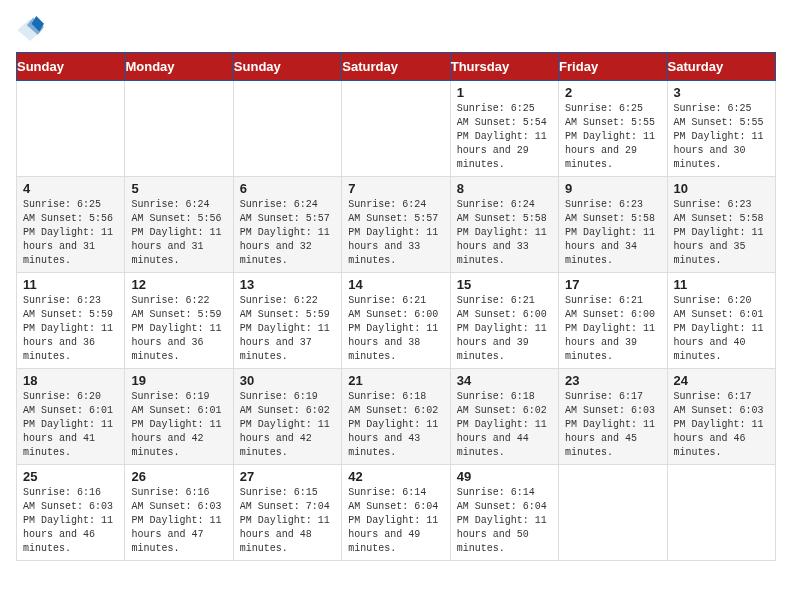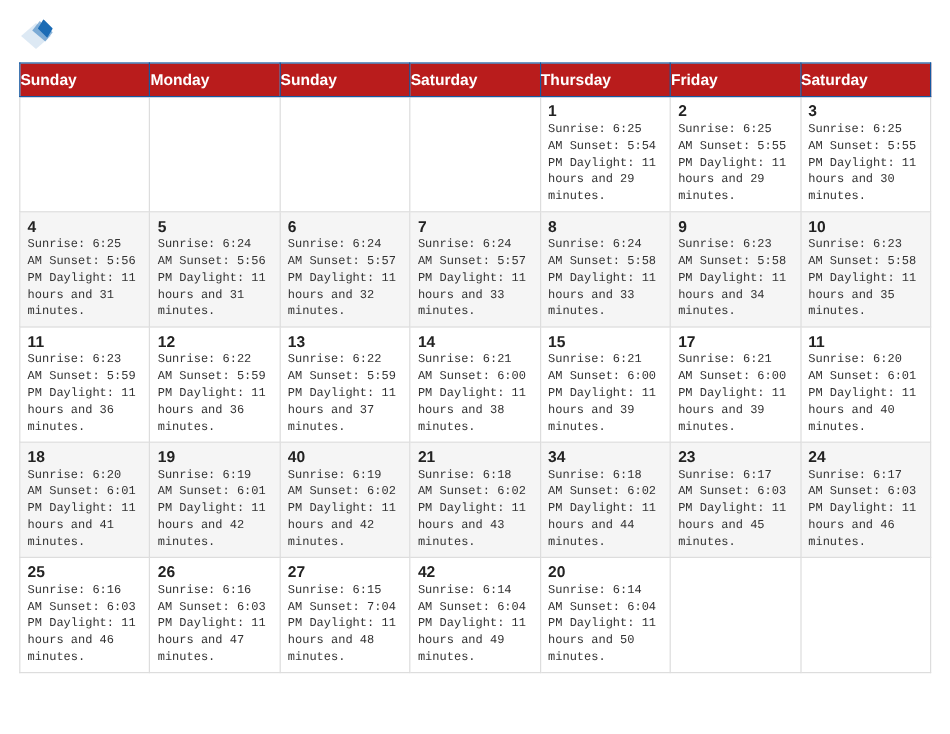--- a/index.html
+++ b/index.html
@@ -242,21 +242,21 @@
 Sunset: 6:01 PM
 Daylight: 11 hours and 41 minutes.</div>
         </td>
         <td>
           <span class="day-num">19</span>
           <div class="cell-content">Sunrise: 6:19 AM
 Sunset: 6:01 PM
 Daylight: 11 hours and 42 minutes.</div>
         </td>
         <td>
-          <span class="day-num">40</span>
+          <span class="day-num">30</span>
           <div class="cell-content">Sunrise: 6:19 AM
 Sunset: 6:02 PM
 Daylight: 11 hours and 42 minutes.</div>
         </td>
         <td>
           <span class="day-num">21</span>
           <div class="cell-content">Sunrise: 6:18 AM
 Sunset: 6:02 PM
 Daylight: 11 hours and 43 minutes.</div>
         </td>
@@ -298,21 +298,21 @@
 Sunset: 7:04 PM
 Daylight: 11 hours and 48 minutes.</div>
         </td>
         <td>
           <span class="day-num">42</span>
           <div class="cell-content">Sunrise: 6:14 AM
 Sunset: 6:04 PM
 Daylight: 11 hours and 49 minutes.</div>
         </td>
         <td>
-          <span class="day-num">20</span>
+          <span class="day-num">49</span>
           <div class="cell-content">Sunrise: 6:14 AM
 Sunset: 6:04 PM
 Daylight: 11 hours and 50 minutes.</div>
         </td>
         <td></td>
         <td></td>
       </tr>
     </tbody>
 </table>
 

